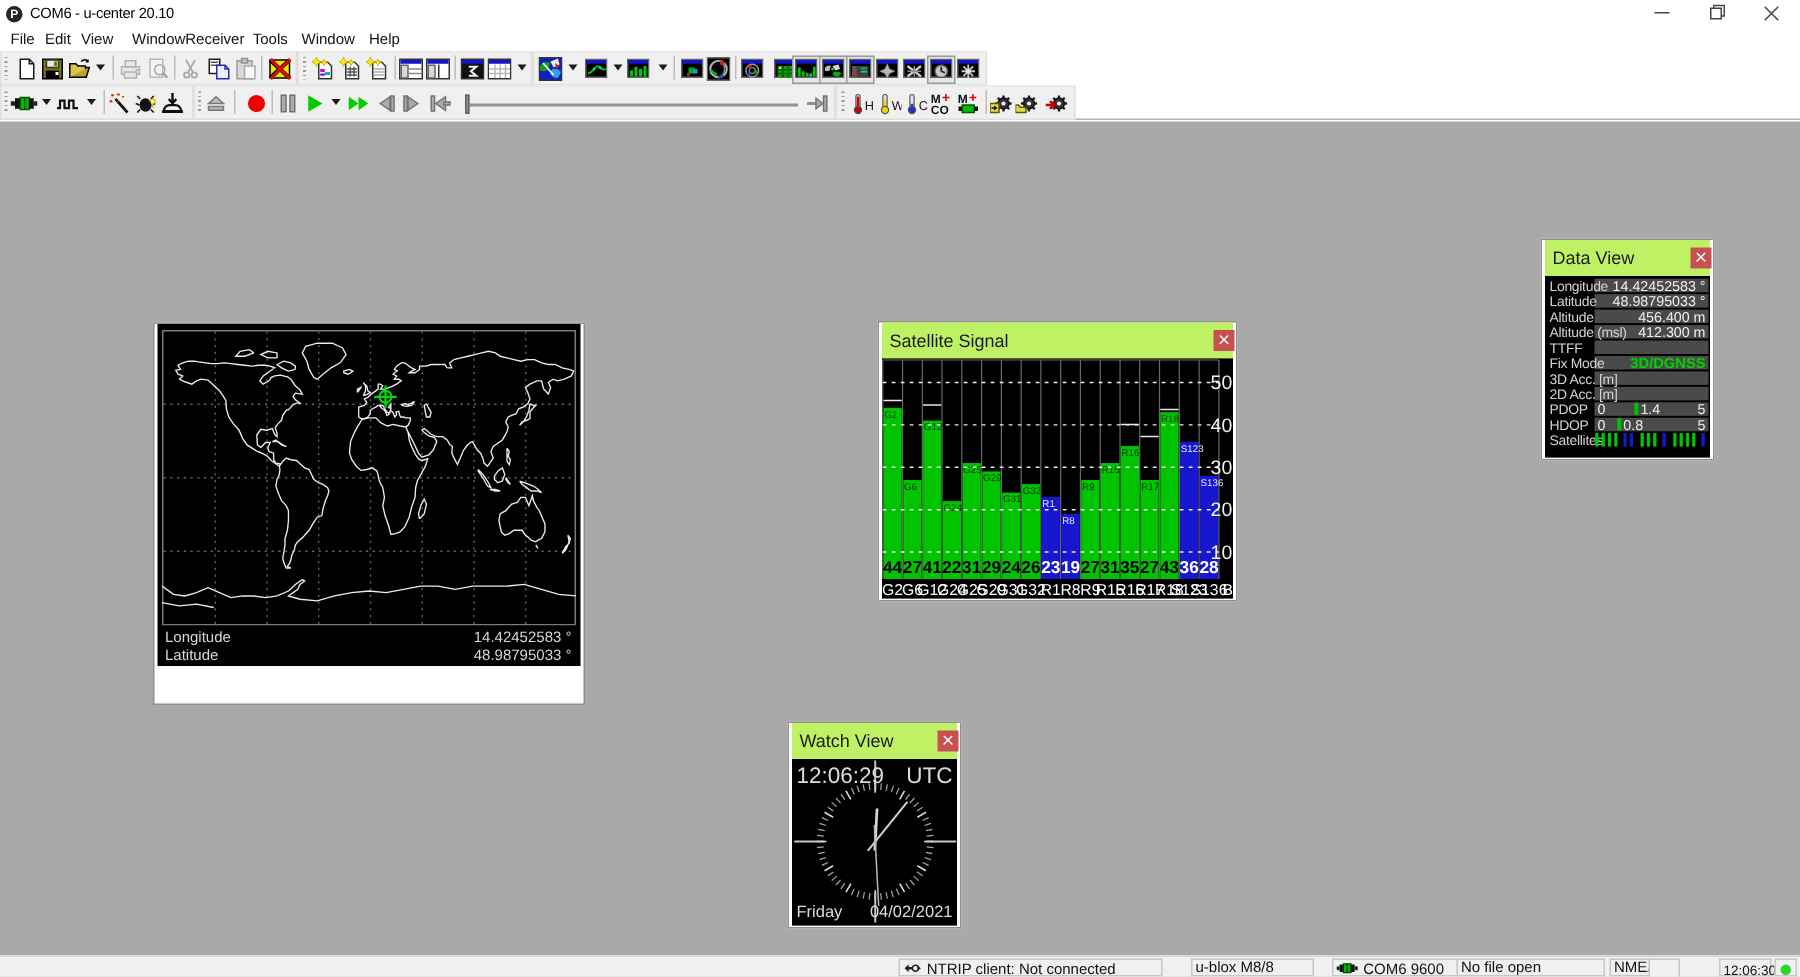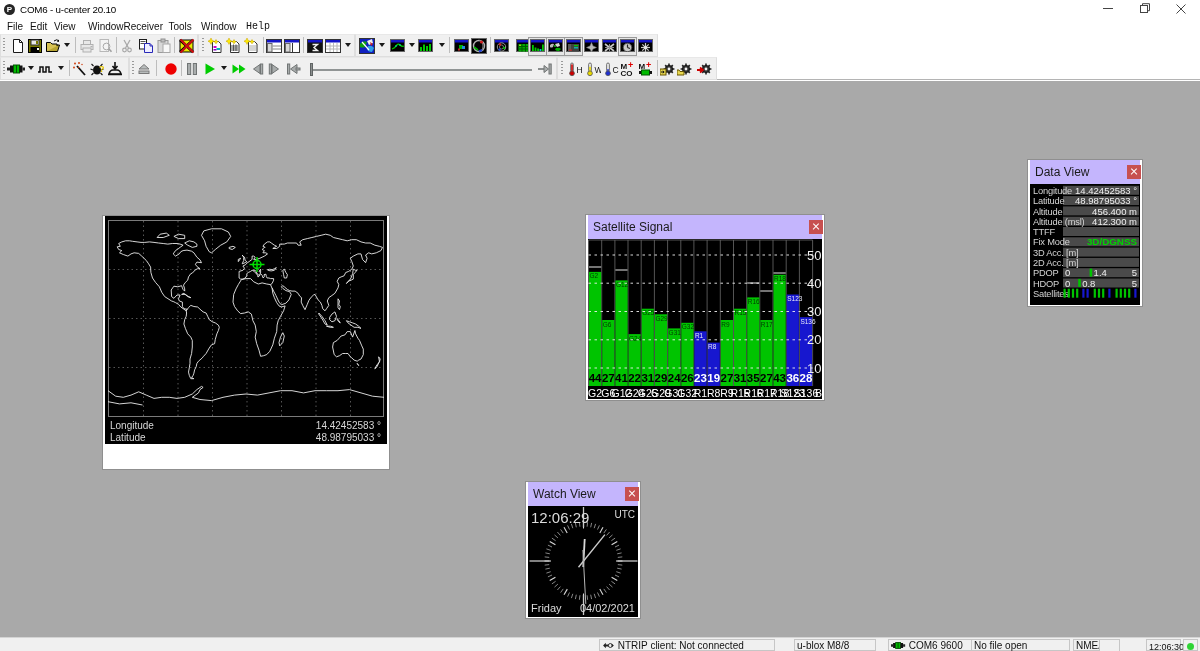--- a/index.html
+++ b/index.html
@@ -13,21 +13,21 @@
 #menubar span { position:absolute; top:3px; }
 #dock1 { position:absolute; left:0; top:34px; width:1200px; height:23px; background:#fff; }
 #dock2 { position:absolute; left:0; top:57px; width:1200px; height:23px; background:#fff; border-bottom:1px solid #b4b4b4; }
 .tbsec { position:absolute; top:0; height:23px; background:#f0f0f0; border:1px solid #dedede; border-top-color:#e8e8e8; }
 .grip { position:absolute; top:4px; width:2px; height:15px; background-image:repeating-linear-gradient(#9a9a9a 0 1px, transparent 1px 3px); }
 .tsep { position:absolute; top:3px; width:1px; height:16px; background:#bdbdbd; }
 .ticon { position:absolute; top:3px; }
 .darr { position:absolute; width:0; height:0; border-left:3.5px solid transparent; border-right:3.5px solid transparent; border-top:4px solid #1a1a1a; top:9px; }
 #workspace { position:absolute; left:0; top:81px; width:1200px; height:556px; background:#a9a9a9; }
 .win { position:absolute; background:#fff; border:1px solid #8f8f8f; padding:0 2px 2px 2px; }
-.wtitle { position:relative; height:24px; background:#c4b5fd;text-decoration:underline; }
+.wtitle { position:relative; height:24px; background:#bef264;text-decoration:underline; }
 .wtitle .wt { position:absolute; left:5px; top:5px; font-size:12px; color:#1a1a1a; }
 .wclose { position:absolute; right:-1px; top:5px; width:14px; height:14px; background:#c75050; }
 .wclose:before, .wclose:after { content:""; position:absolute; left:3px; top:6.4px; width:8px; height:1.3px; background:#fff; }
 .wclose:before { transform:rotate(45deg); }
 .wclose:after { transform:rotate(-45deg); }
 .wbody { position:relative; background:#000; }
 #statusbar { position:absolute; left:0; top:637px; width:1200px; height:14px; background:#f0f0f0; border-top:1px solid #d4d4d4; font-size:10px; color:#111; }
 .sbox { position:absolute; top:1px; height:12px; border:1px solid #c6c6c6; background:#f0f0f0; white-space:nowrap; font-size:10px; line-height:10px; padding:1px 0 0 2px; }
 </style>
 </head>
@@ -48,21 +48,21 @@
       </svg>
   </div>
   <div id="menubar">
     <span style="left:7px;">File</span>
     <span style="left:30px;">Edit</span>
     <span style="left:54px;">View</span>
     <span style="left:88px;">Window</span>
     <span style="left:123.5px;">Receiver</span>
     <span style="left:168.5px;">Tools</span>
     <span style="left:201px;">Window</span>
-    <span style="left:246px;font-family:Liberation Mono, monospace;">Help</span>
+    <span style="left:246px;">Help</span>
   </div>
   <div id="dock1">
     <div class="tbsec" style="left:0px; width:198px;"></div>
     <div class="tbsec" style="left:198px; width:157px;"></div>
     <div class="tbsec" style="left:355px; width:303px;"></div>
     <div id="d1icons">
         <div class="grip" style="left:3px"></div>
         <svg class="ticon" style="left:10px;top:4px" width="16" height="16" viewBox="0 0 16 16">
           <path d="M3.5 1.5h6l3 3v10h-9z" fill="#fff" stroke="#1a1a1a"></path>
           <path d="M9.5 1.5v3h3" fill="none" stroke="#1a1a1a"></path>
@@ -799,21 +799,21 @@
             <line x1="51.9" y1="20.7" x2="51.4" y2="16.2" stroke="#a8a8a8" stroke-width="0.8"></line>
             <line x1="55.5" y1="21.0" x2="55.5" y2="1.0" stroke="#c8c8c8" stroke-width="1.3"></line>
             <line x1="89.5" y1="55.0" x2="109.5" y2="55.0" stroke="#c8c8c8" stroke-width="1.3"></line>
             <line x1="55.5" y1="89.0" x2="55.5" y2="109.0" stroke="#c8c8c8" stroke-width="1.3"></line>
             <line x1="21.5" y1="55.0" x2="1.5" y2="55.0" stroke="#c8c8c8" stroke-width="1.3"></line>
             <line x1="55.2" y1="61.0" x2="56.7" y2="33.0" stroke="#d8d8d8" stroke-width="1.8"></line>
             <line x1="50.5" y1="61.2" x2="76.9" y2="28.6" stroke="#cccccc" stroke-width="1.4"></line>
             <line x1="54.9" y1="44.0" x2="57.8" y2="97.9" stroke="#b8b8b8" stroke-width="1"></line>
           </svg>
           <div style="position:absolute;left:3px;top:3px;font-size:15px;color:#dcdcdc;">12:06:29</div>
-          <div style="position:absolute;right:3px;top:3px;font-size:10px;color:#dcdcdc;">UTC</div>
+          <div style="position:absolute;right:3px;top:3px;font-size:15px;color:#dcdcdc;">UTC</div>
           <div style="position:absolute;left:3px;bottom:3px;font-size:11px;color:#dcdcdc;">Friday</div>
           <div style="position:absolute;right:3px;bottom:3px;font-size:11px;color:#dcdcdc;">04/02/2021</div>
         </div>
     </div>
   </div>
   <div id="statusbar">
     <span style="position:absolute; left:3px; top:18px;">Ready</span>
     <div class="sbox" style="left:599px; width:176px;"><svg width="13" height="9" viewBox="0 0 14 10" style="vertical-align:-1px">
           <path d="M1 5 L4 2 v2 h3 v2 h-3 v2z" fill="#222"></path>
           <circle cx="9" cy="5" r="2.2" fill="none" stroke="#222"></circle>

